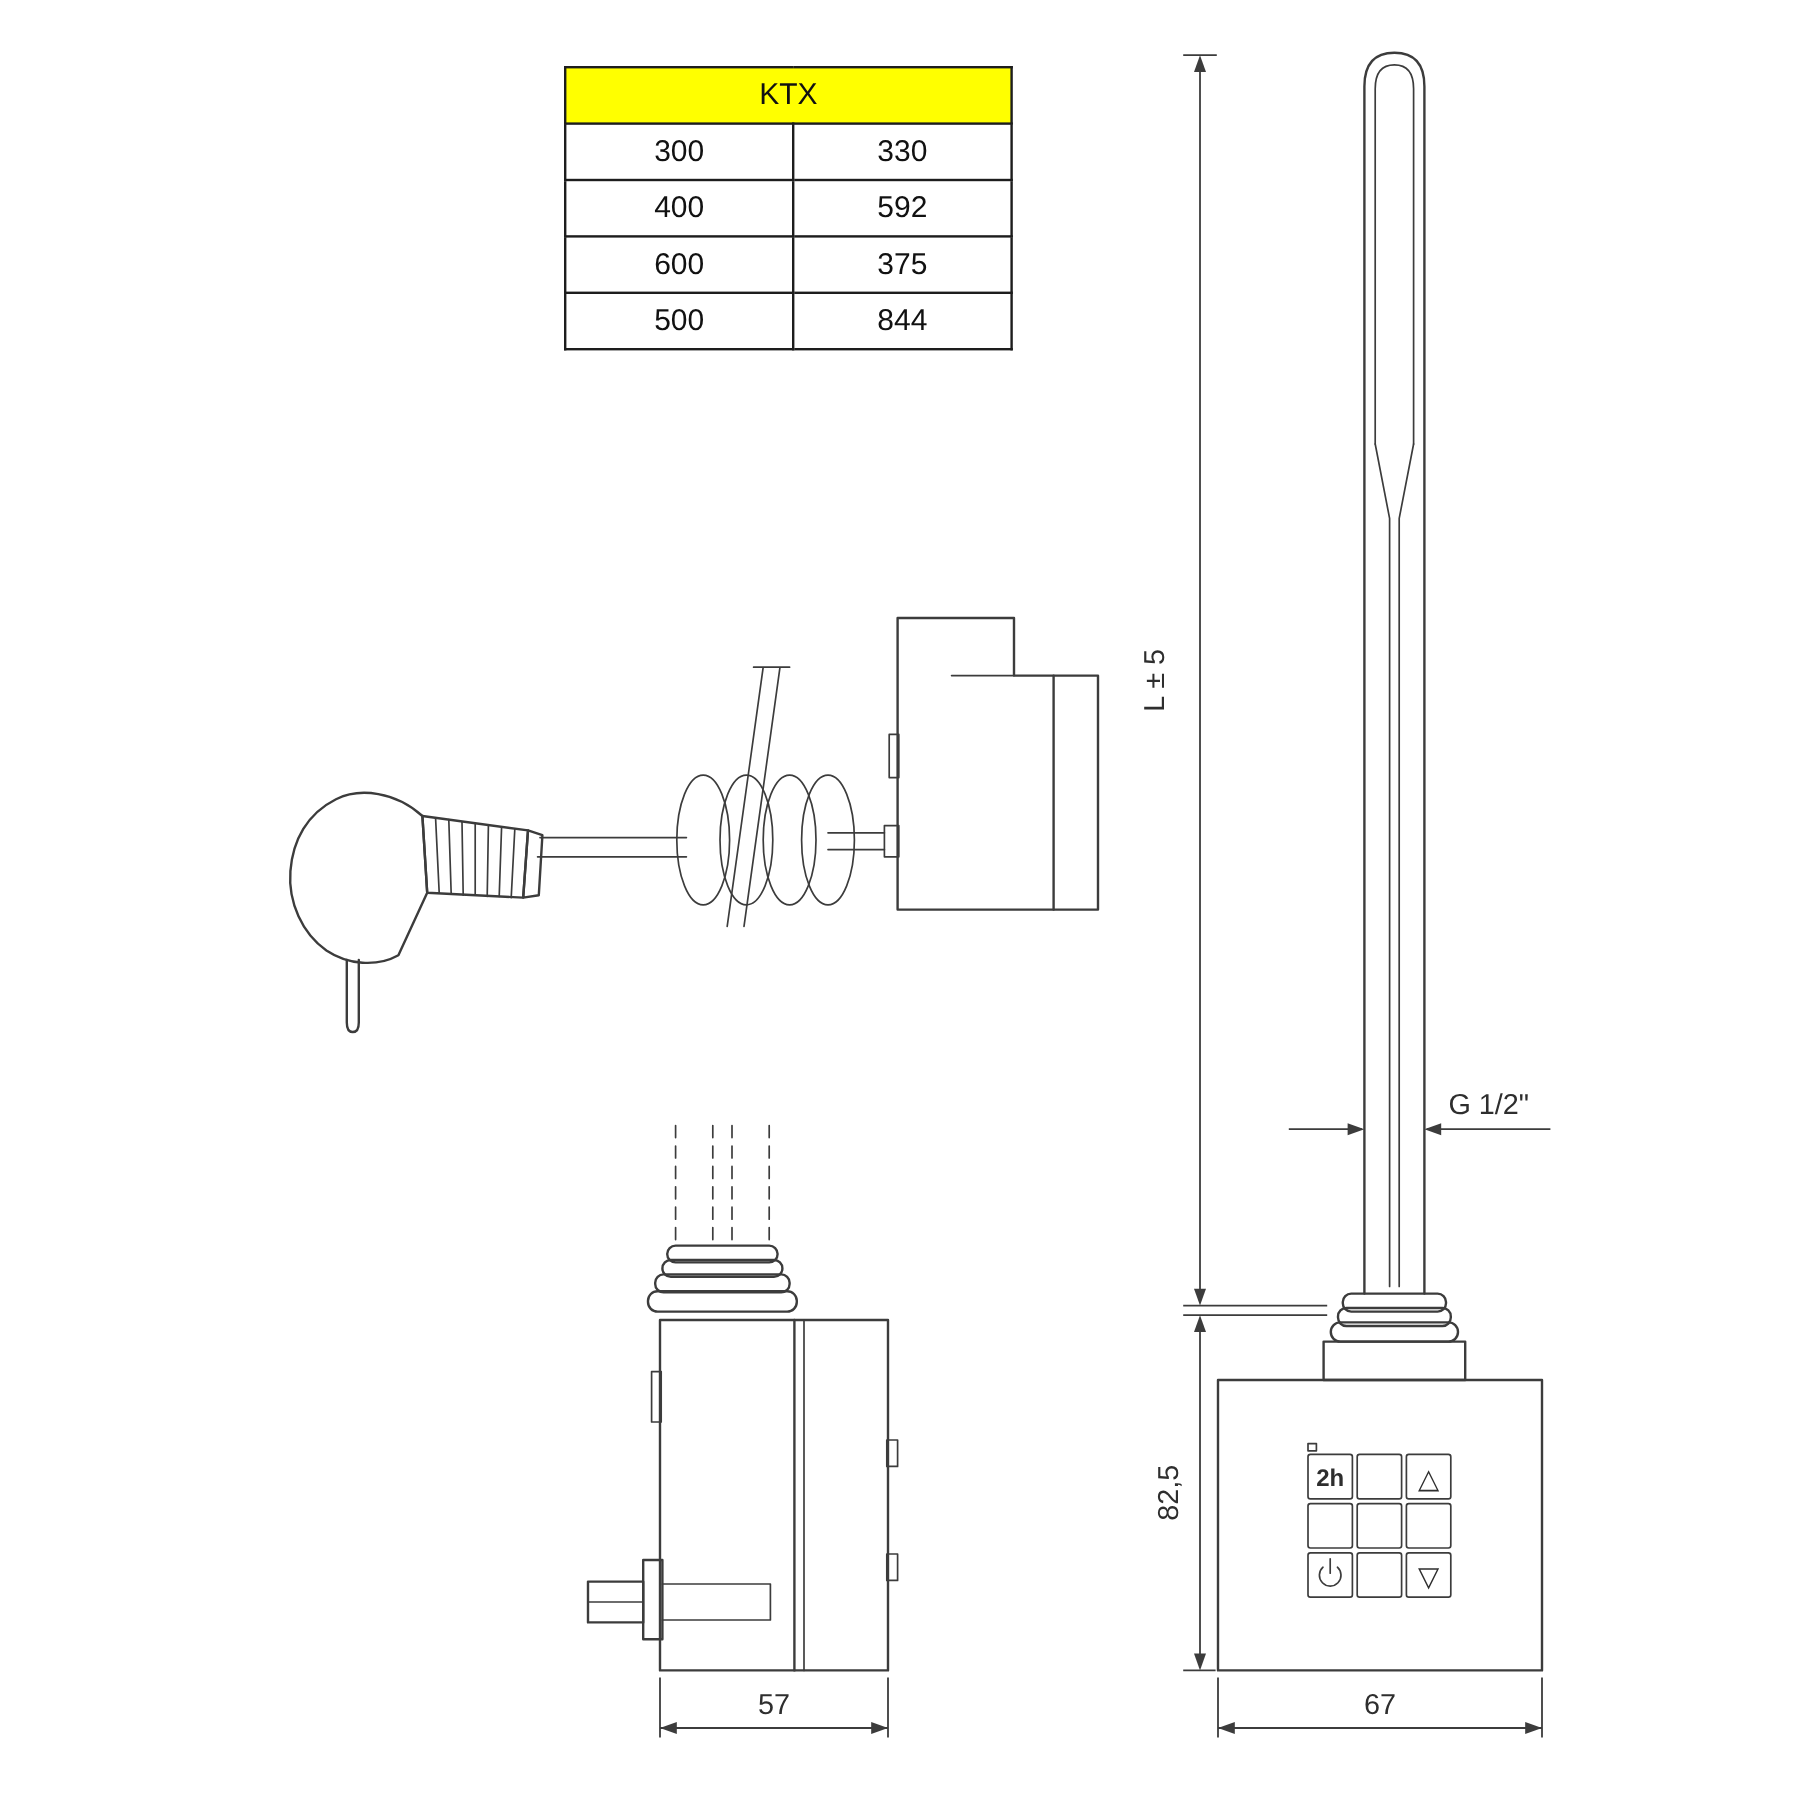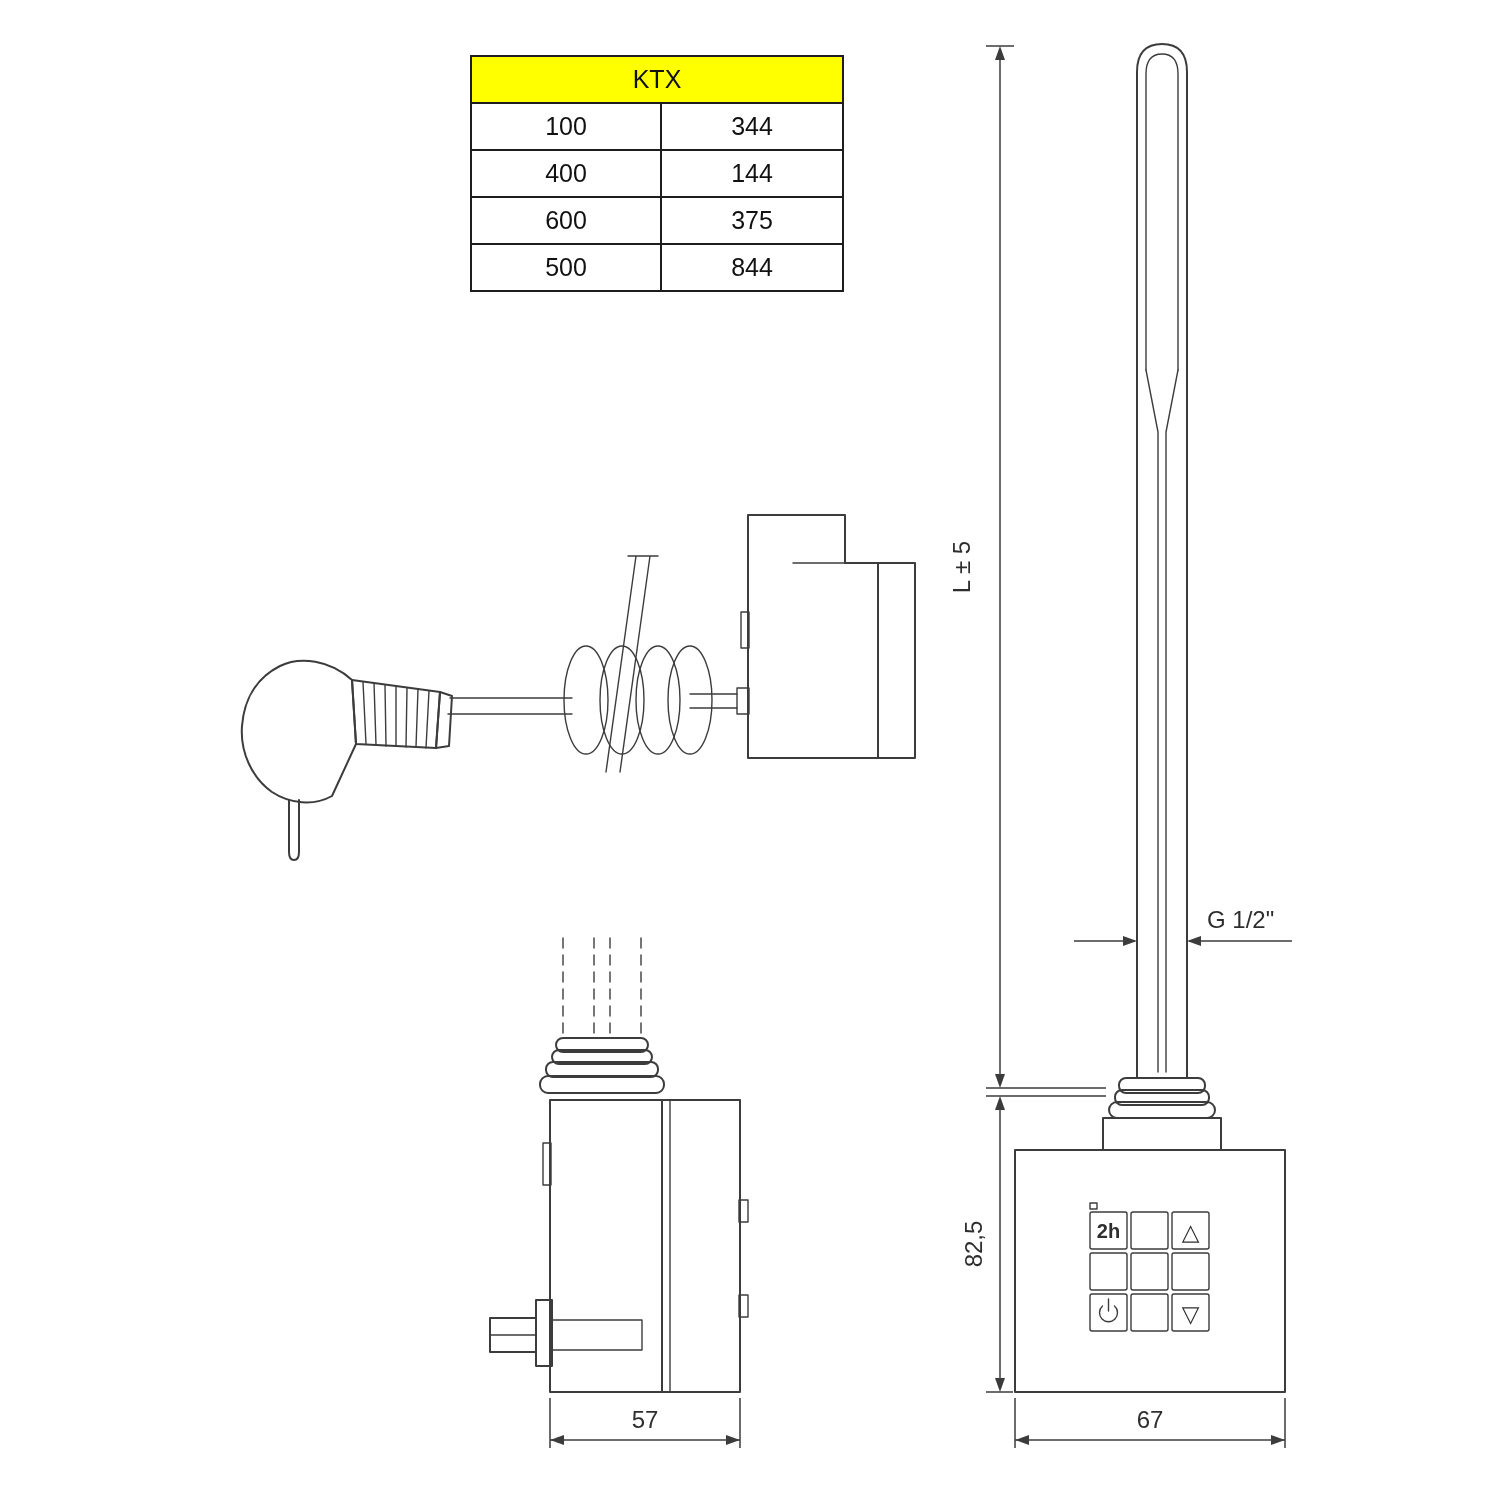--- a/index.html
+++ b/index.html
@@ -32,26 +32,26 @@
         <col style="width:190px">
         <col style="width:182px">
       </colgroup>
     <thead>
       <tr>
         <th class="title" colspan="2">KTX</th>
       </tr>
     </thead>
     <tbody>
       <tr>
-        <td>100</td>
-        <td>344</td>
+        <td>300</td>
+        <td>330</td>
       </tr>
       <tr>
         <td>400</td>
-        <td>144</td>
+        <td>592</td>
       </tr>
       <tr>
         <td>600</td>
         <td>375</td>
       </tr>
       <tr>
         <td>500</td>
         <td>844</td>
       </tr>
     </tbody>

